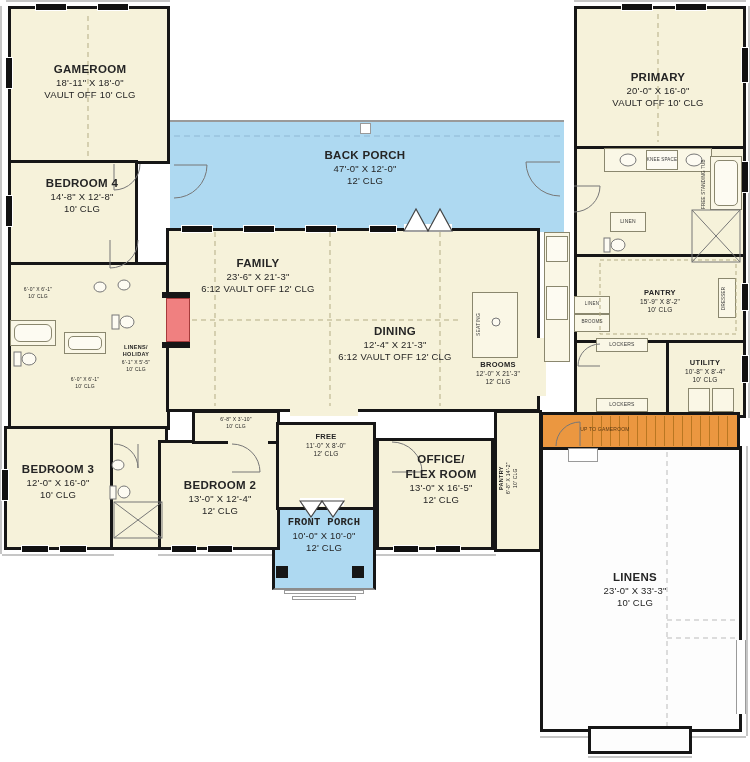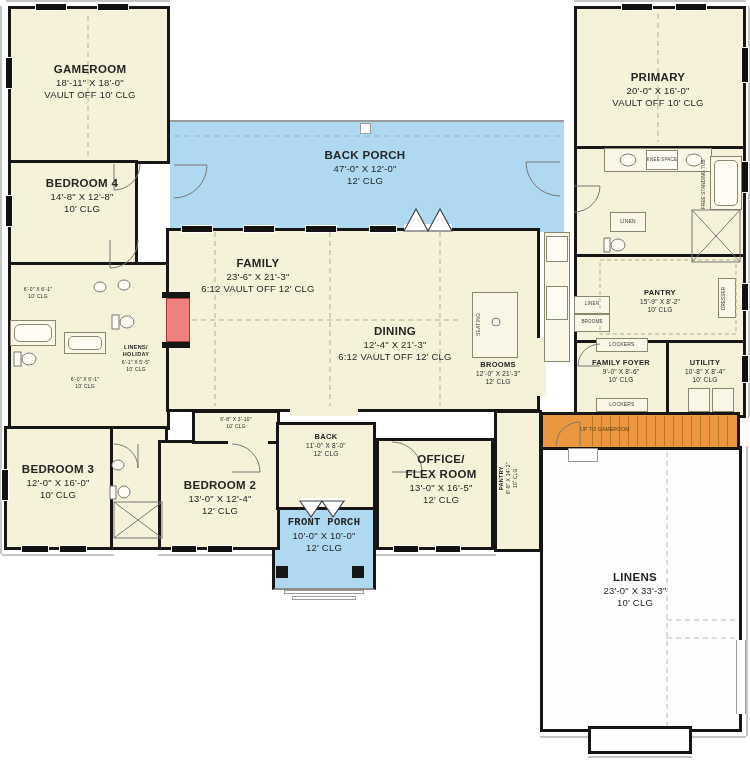--- a/index.html
+++ b/index.html
@@ -251,21 +251,21 @@
     <div class="dm">12' CLG</div>
   </div>
 
   <div class="lbl" style="left:278px;top:516px;width:92px;">
     <div class="nm" style="font-size:10.5px;font-family:Liberation Mono, monospace;">FRONT PORCH</div>
     <div class="dm">10'-0" X 10'-0"</div>
     <div class="dm">12' CLG</div>
   </div>
 
   <div class="lbl md" style="left:288px;top:432px;width:76px;">
-    <div class="nm">BACK</div>
+    <div class="nm">FREE</div>
     <div class="dm">11'-0" X 8'-0"</div>
     <div class="dm">12' CLG</div>
   </div>
 
   <div class="lbl" style="left:380px;top:452px;width:122px;">
     <div class="nm">OFFICE/</div>
     <div class="nm">FLEX ROOM</div>
     <div class="dm">13'-0" X 16'-5"</div>
     <div class="dm">12' CLG</div>
   </div>
@@ -275,25 +275,20 @@
     <div class="dm">20'-0" X 16'-0"</div>
     <div class="dm">VAULT OFF 10' CLG</div>
   </div>
 
   <div class="lbl md" style="left:608px;top:288px;width:104px;">
     <div class="nm">PANTRY</div>
     <div class="dm">15'-9" X 8'-2"</div>
     <div class="dm">10' CLG</div>
   </div>
 
-  <div class="lbl md" style="left:578px;top:358px;width:86px;">
-    <div class="nm">FAMILY FOYER</div>
-    <div class="dm">9'-0" X 8'-6"</div>
-    <div class="dm">10' CLG</div>
-  </div>
 
   <div class="lbl md" style="left:668px;top:358px;width:74px;">
     <div class="nm">UTILITY</div>
     <div class="dm">10'-8" X 8'-4"</div>
     <div class="dm">10' CLG</div>
   </div>
 
   <div class="lbl" style="left:565px;top:570px;width:140px;">
     <div class="nm">LINENS</div>
     <div class="dm">23'-0" X 33'-3"</div>

